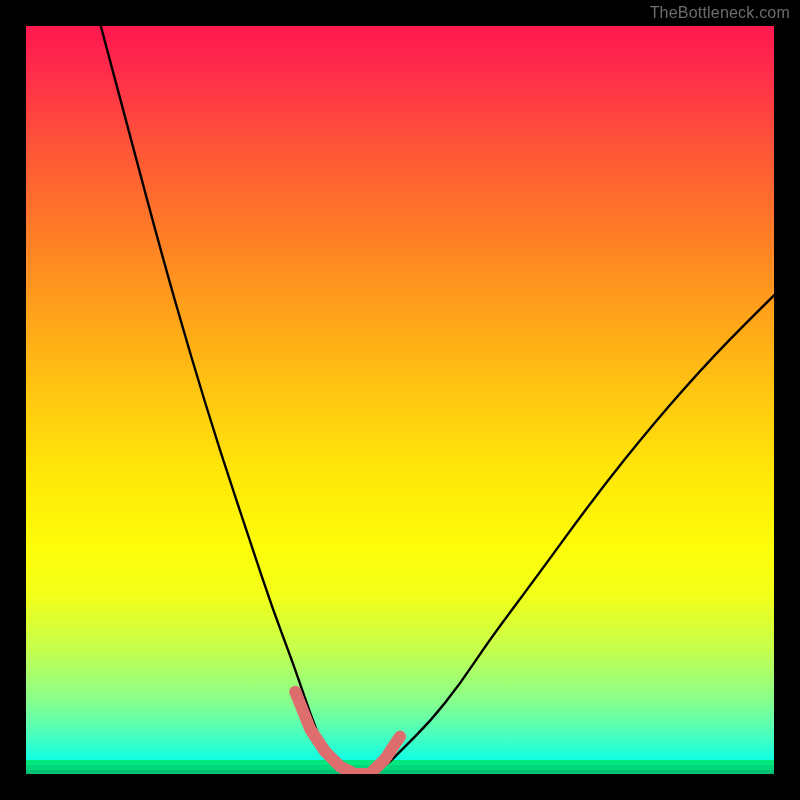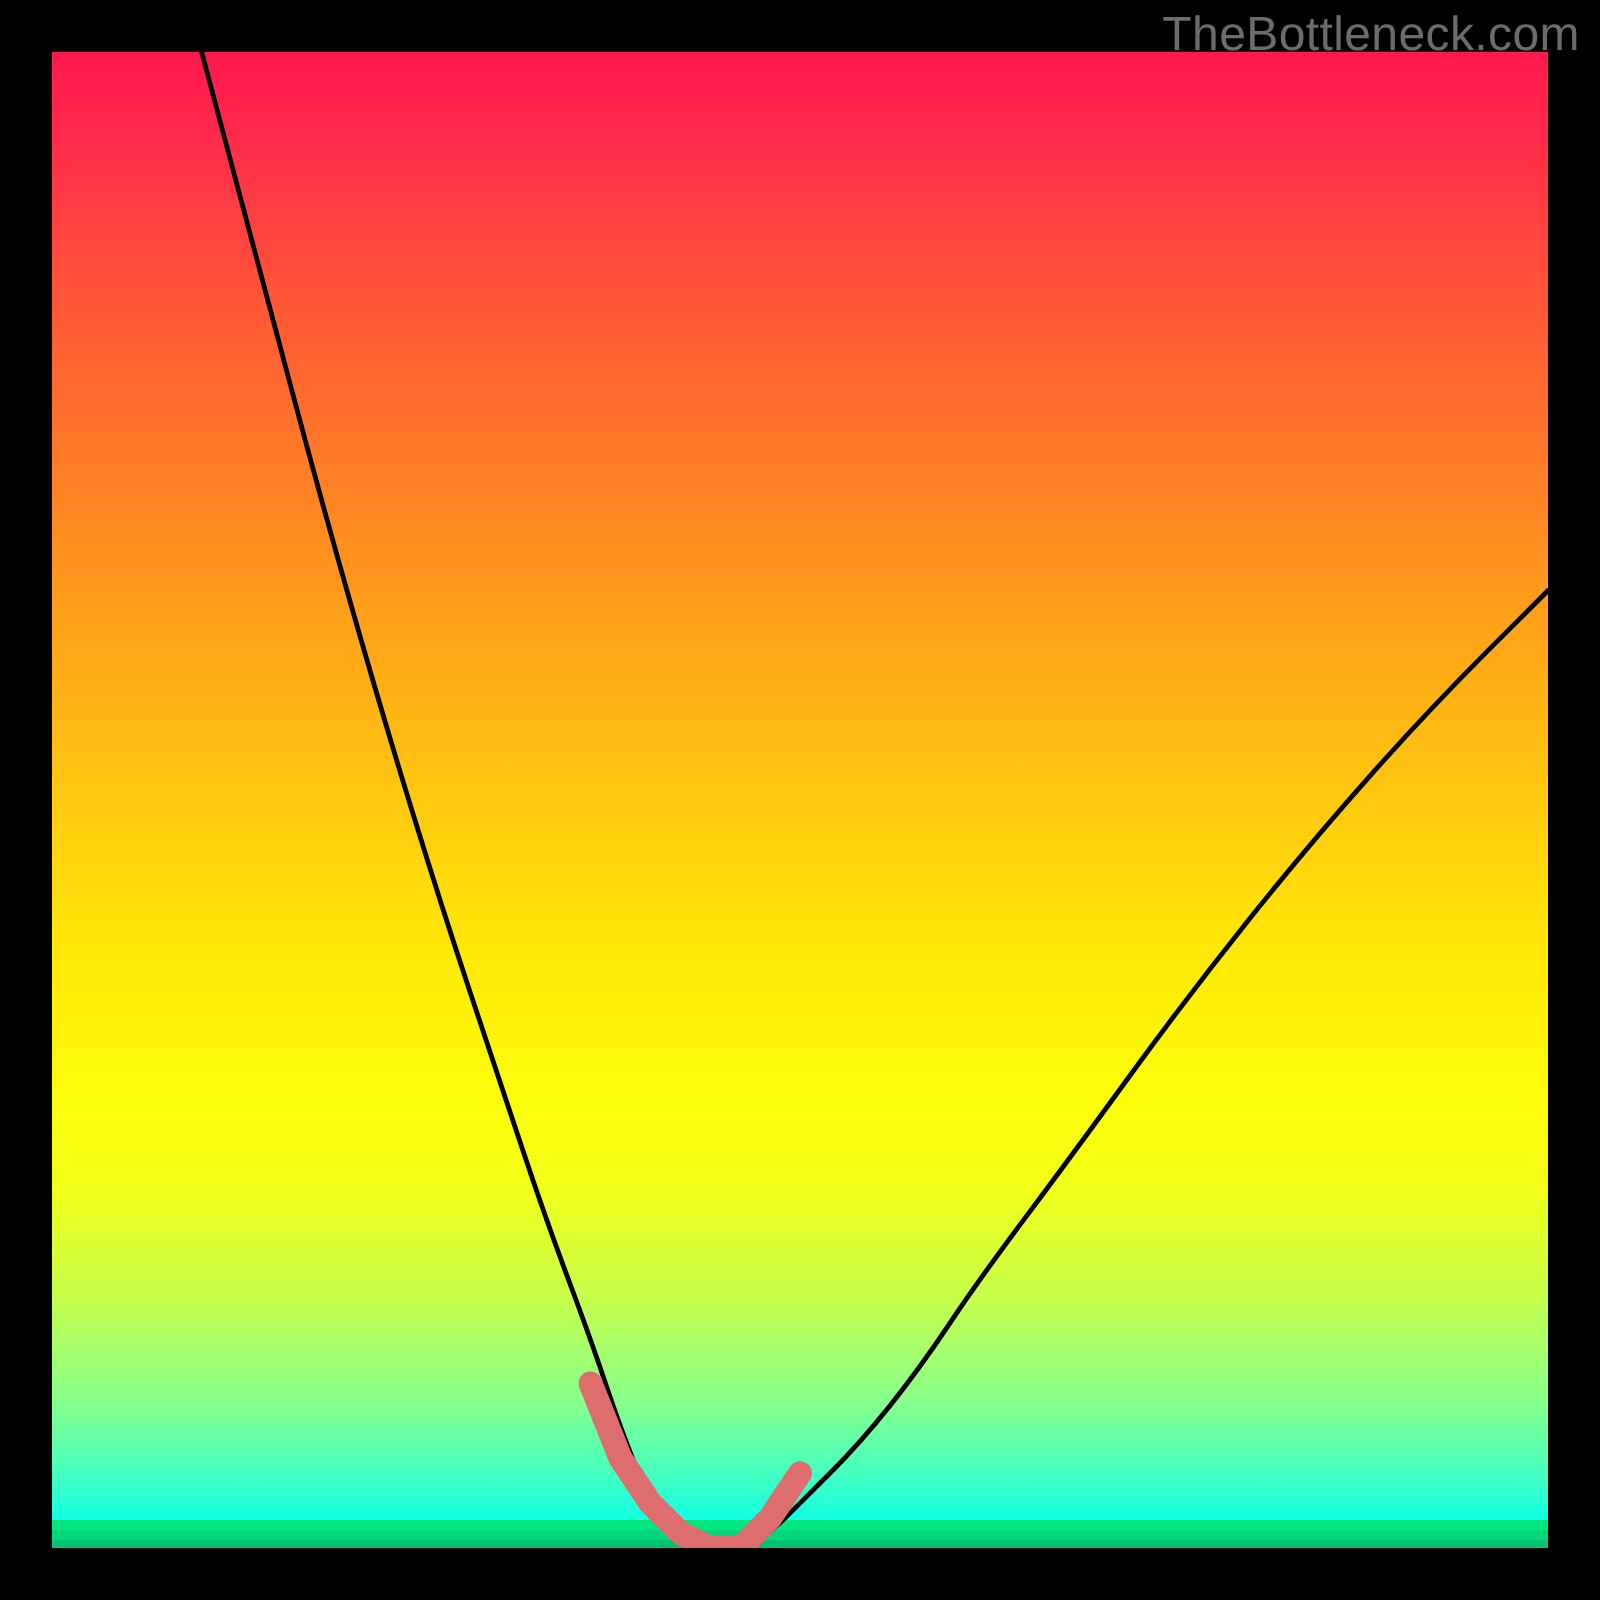--- a/index.html
+++ b/index.html
@@ -59,21 +59,21 @@
   }
   .green-band.b1 { bottom: 9px;  height: 5px; opacity: 0.85; }
   .green-band.b2 { bottom: 4px;  height: 5px; background:#00d36e; opacity: 0.9; }
   .green-band.b3 { bottom: 0px;  height: 4px; background:#00c272; }
 
   .watermark {
     position: absolute;
     top: 4px;
     right: 10px;
     color: #6c6c6c;
-    font-size: 24px;
+    font-size: 16px;
     font-weight: 500;
     letter-spacing: 0.2px;
     user-select: none;
   }
   svg.curves {
     position: absolute;
     left: 0;
     top: 0;
     width: 100%;
     height: 100%;

